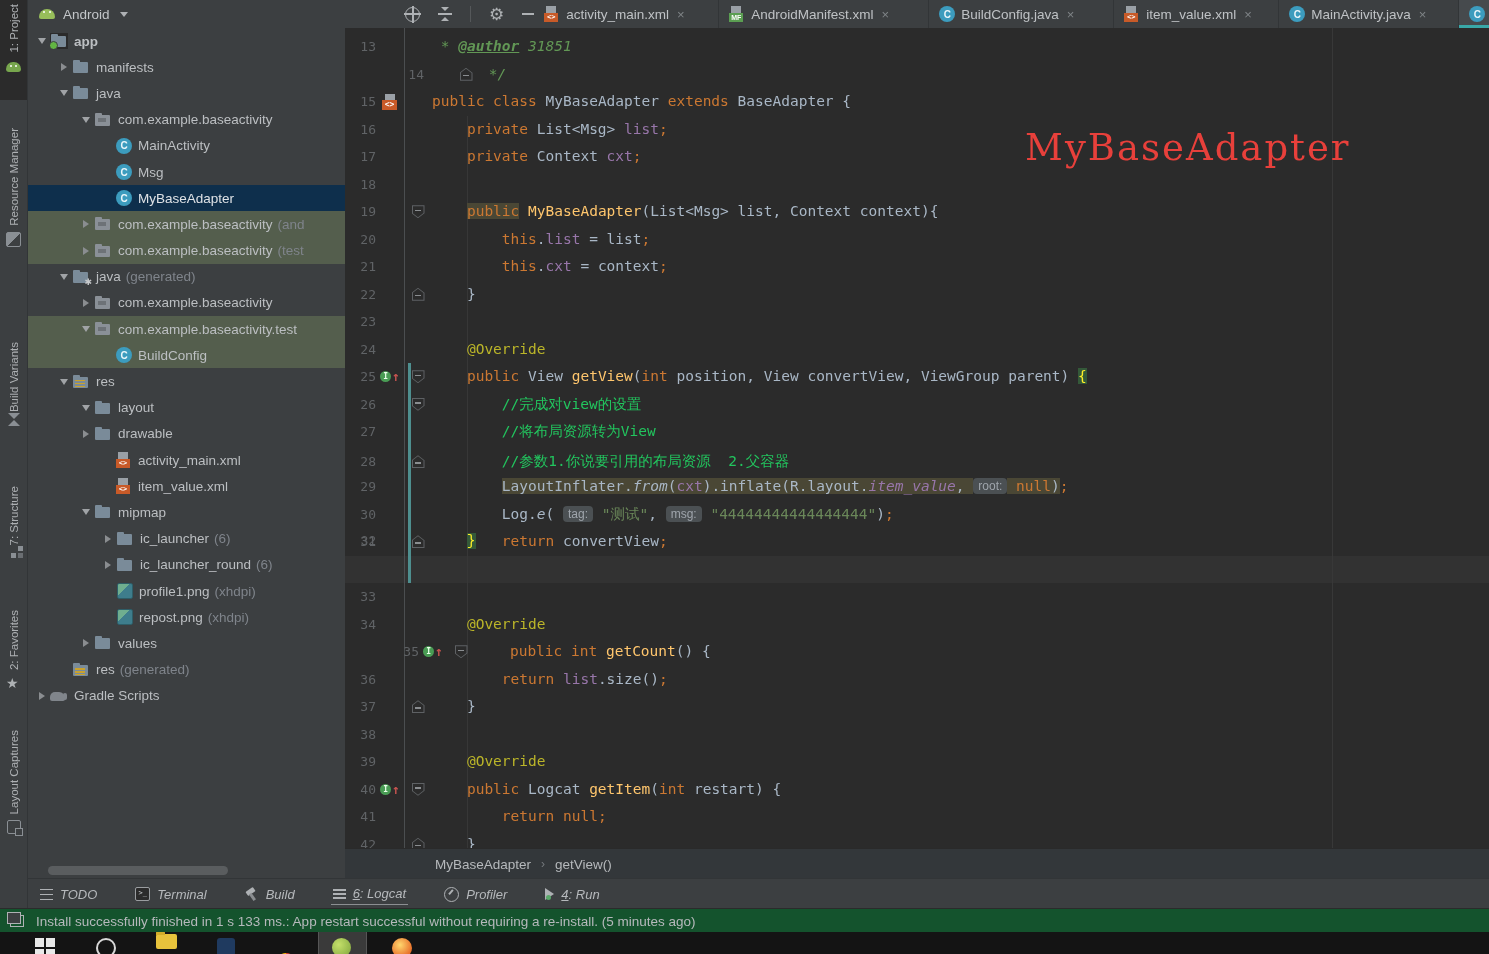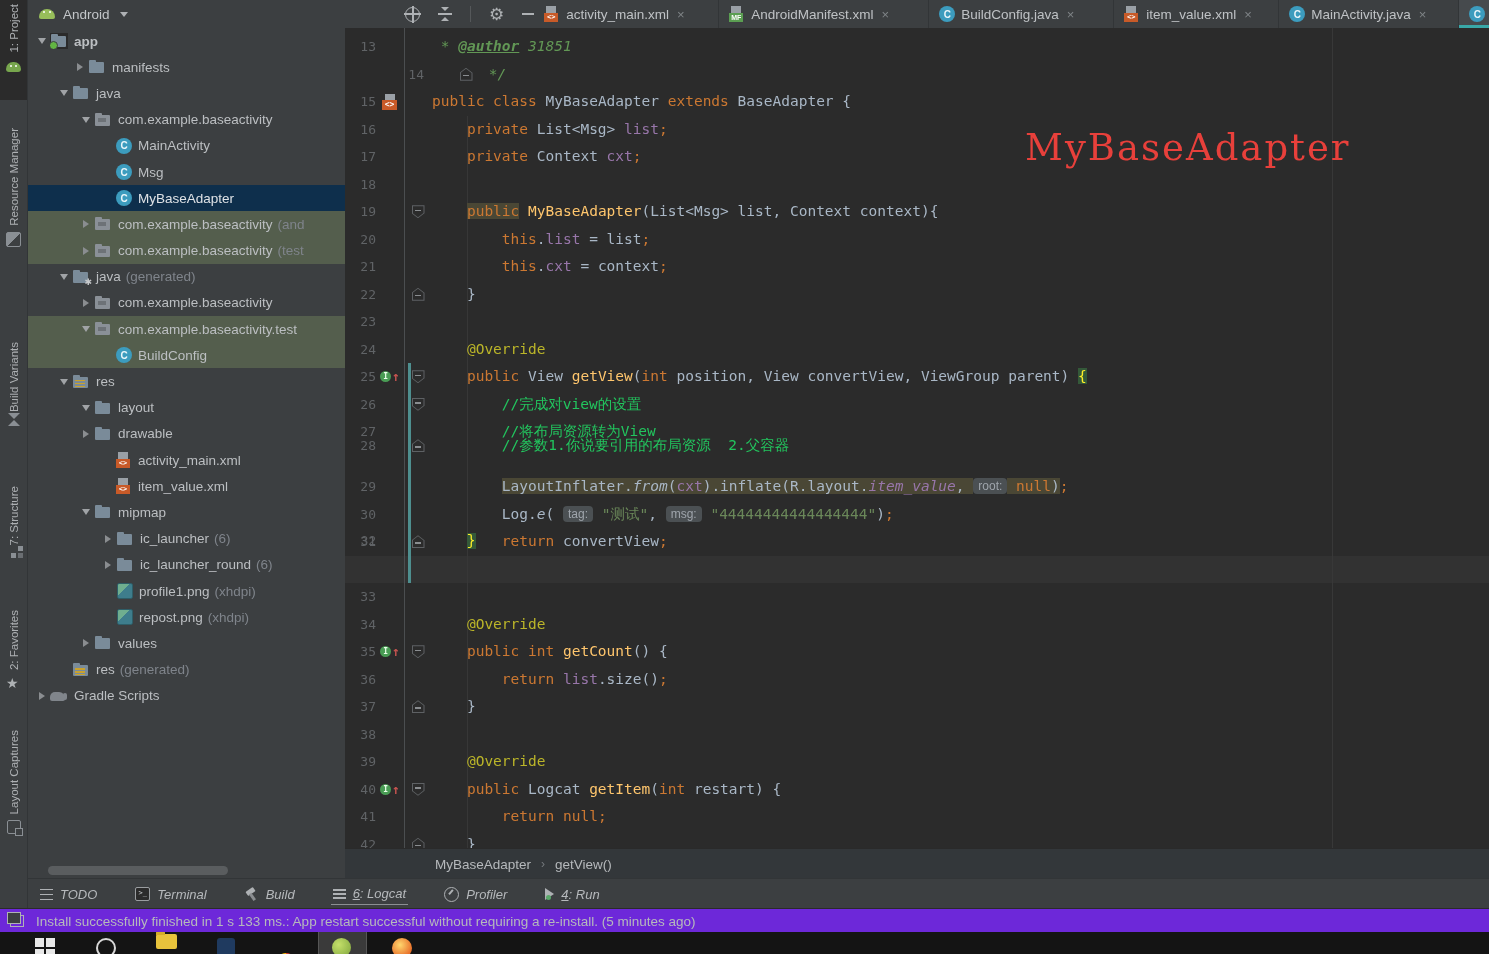--- a/index.html
+++ b/index.html
@@ -148,21 +148,21 @@
   .bi-build{width:14px;height:14px;position:relative;}
   .bi-build:before{content:"";position:absolute;left:1px;top:2px;width:9px;height:5px;background:#aeb1b4;border-radius:1px;transform:rotate(-35deg);}
   .bi-build:after{content:"";position:absolute;left:6px;top:6px;width:2.5px;height:8px;background:#8a8d90;transform:rotate(-35deg);}
   .bi-logcat{width:13px;height:11px;position:relative;}
   .bi-logcat:before{content:"";position:absolute;left:0;top:1px;width:13px;height:1.5px;background:#aeb1b4;box-shadow:0 4px 0 #aeb1b4,0 8px 0 #aeb1b4;}
   .bi-profiler{width:13px;height:13px;border:1.5px solid #aeb1b4;border-radius:50%;position:relative;}
   .bi-profiler:after{content:"";position:absolute;left:5px;top:1px;width:1.5px;height:6px;background:#aeb1b4;transform:rotate(40deg);}
   .bi-run{width:0;height:0;border-top:6px solid transparent;border-bottom:6px solid transparent;border-left:9px solid #aeb1b4;position:relative;}
   .bi-run .dot{position:absolute;left:-8px;top:1px;width:5px;height:5px;border-radius:50%;background:#59a869;}
   
-  .statusbar{position:absolute;left:0;top:908px;right:0;height:24px;background:#6d28d9;border-top:1px solid #2b2b2b;
+  .statusbar{position:absolute;left:0;top:908px;right:0;height:24px;background:#14532d;border-top:1px solid #2b2b2b;
              display:flex;align-items:center;font-size:13.5px;color:#b6b9bc;}
   .st-icon{width:12px;height:10px;border:1.5px solid #aeb1b4;position:relative;margin:0 12px 0 10px;}
   .st-icon:before{content:"";position:absolute;left:-4px;top:-4px;width:12px;height:10px;border:1.5px solid #aeb1b4;background:#3c3f41;}
   
   .taskbar{position:absolute;left:0;top:932px;right:0;height:22px;background:#141414;overflow:hidden;}
   .tk{position:absolute;top:6px;width:22px;height:22px;}
   .tk-win{display:grid;grid-template-columns:9px 9px;grid-template-rows:9px 9px;gap:2px;}
   .tk-win i{background:#e8e8e8;}
   .tk-search{width:16px;height:16px;border:2.5px solid #d8d8d8;border-radius:50%;}
   .tk-folder{width:21px;height:15px;background:#e8c33c;border-radius:2px;position:relative;top:2px;}
@@ -266,21 +266,21 @@
       <div class="trow" style="padding-left: 6px;">
         <div class="arr down">
           <i></i>
         </div>
         <div class="tico app">
           <div class="fold-shape"></div>
           <div class="dot"></div>
         </div>
         <div style="display: inline; font-weight: bold;">app</div>
       </div>
-      <div class="trow" style="padding-left: 44px;">
+      <div class="trow" style="padding-left: 28px;">
         <div class="arr right">
           <i></i>
         </div>
         <div class="tico folder">
           <div class="fold-shape"></div>
         </div>
         <div style="display: inline;">manifests</div>
       </div>
       <div class="trow" style="padding-left: 28px;">
         <div class="arr down">
@@ -611,21 +611,21 @@
             </div>
           </div>
           <div class="codetext"><span class="c-pl">        </span><span class="c-co">//完成对view的设置</span></div>
         </div>
         <div class="cline" style="top: 390px;">
           <div class="lnum">27</div>
           <div class="gslot"></div>
           <div class="fslot"></div>
           <div class="codetext"><span class="c-pl">        </span><span class="c-co">//将布局资源转为View</span></div>
         </div>
-        <div class="cline" style="top: 404px;">
+        <div class="cline" style="top: 420px;">
           <div class="lnum">28</div>
           <div class="gslot"></div>
           <div class="fslot">
             <div class="fold up">
               <i></i>
               <b></b>
               <div class="dash"></div>
             </div>
           </div>
           <div class="codetext"><span class="c-pl">        </span><span class="c-co">//参数1.你说要引用的布局资源  2.父容器</span></div>
@@ -665,21 +665,21 @@
           <div class="gslot"></div>
           <div class="fslot"></div>
           <div class="codetext"></div>
         </div>
         <div class="cline" style="top: 582.5px;">
           <div class="lnum">34</div>
           <div class="gslot"></div>
           <div class="fslot"></div>
           <div class="codetext"><span class="c-pl">    </span><span class="c-an">@Override</span></div>
         </div>
-        <div class="cline" style="top: 610px;">
+        <div class="cline" style="top: 610px; margin-left: 43px;">
           <div class="lnum">35</div>
           <div class="gslot">
             <div class="g-override">
               <div class="circ">I</div>
               <div class="uparr">↑</div>
             </div>
           </div>
           <div class="fslot">
             <div class="fold down">
               <i></i>

